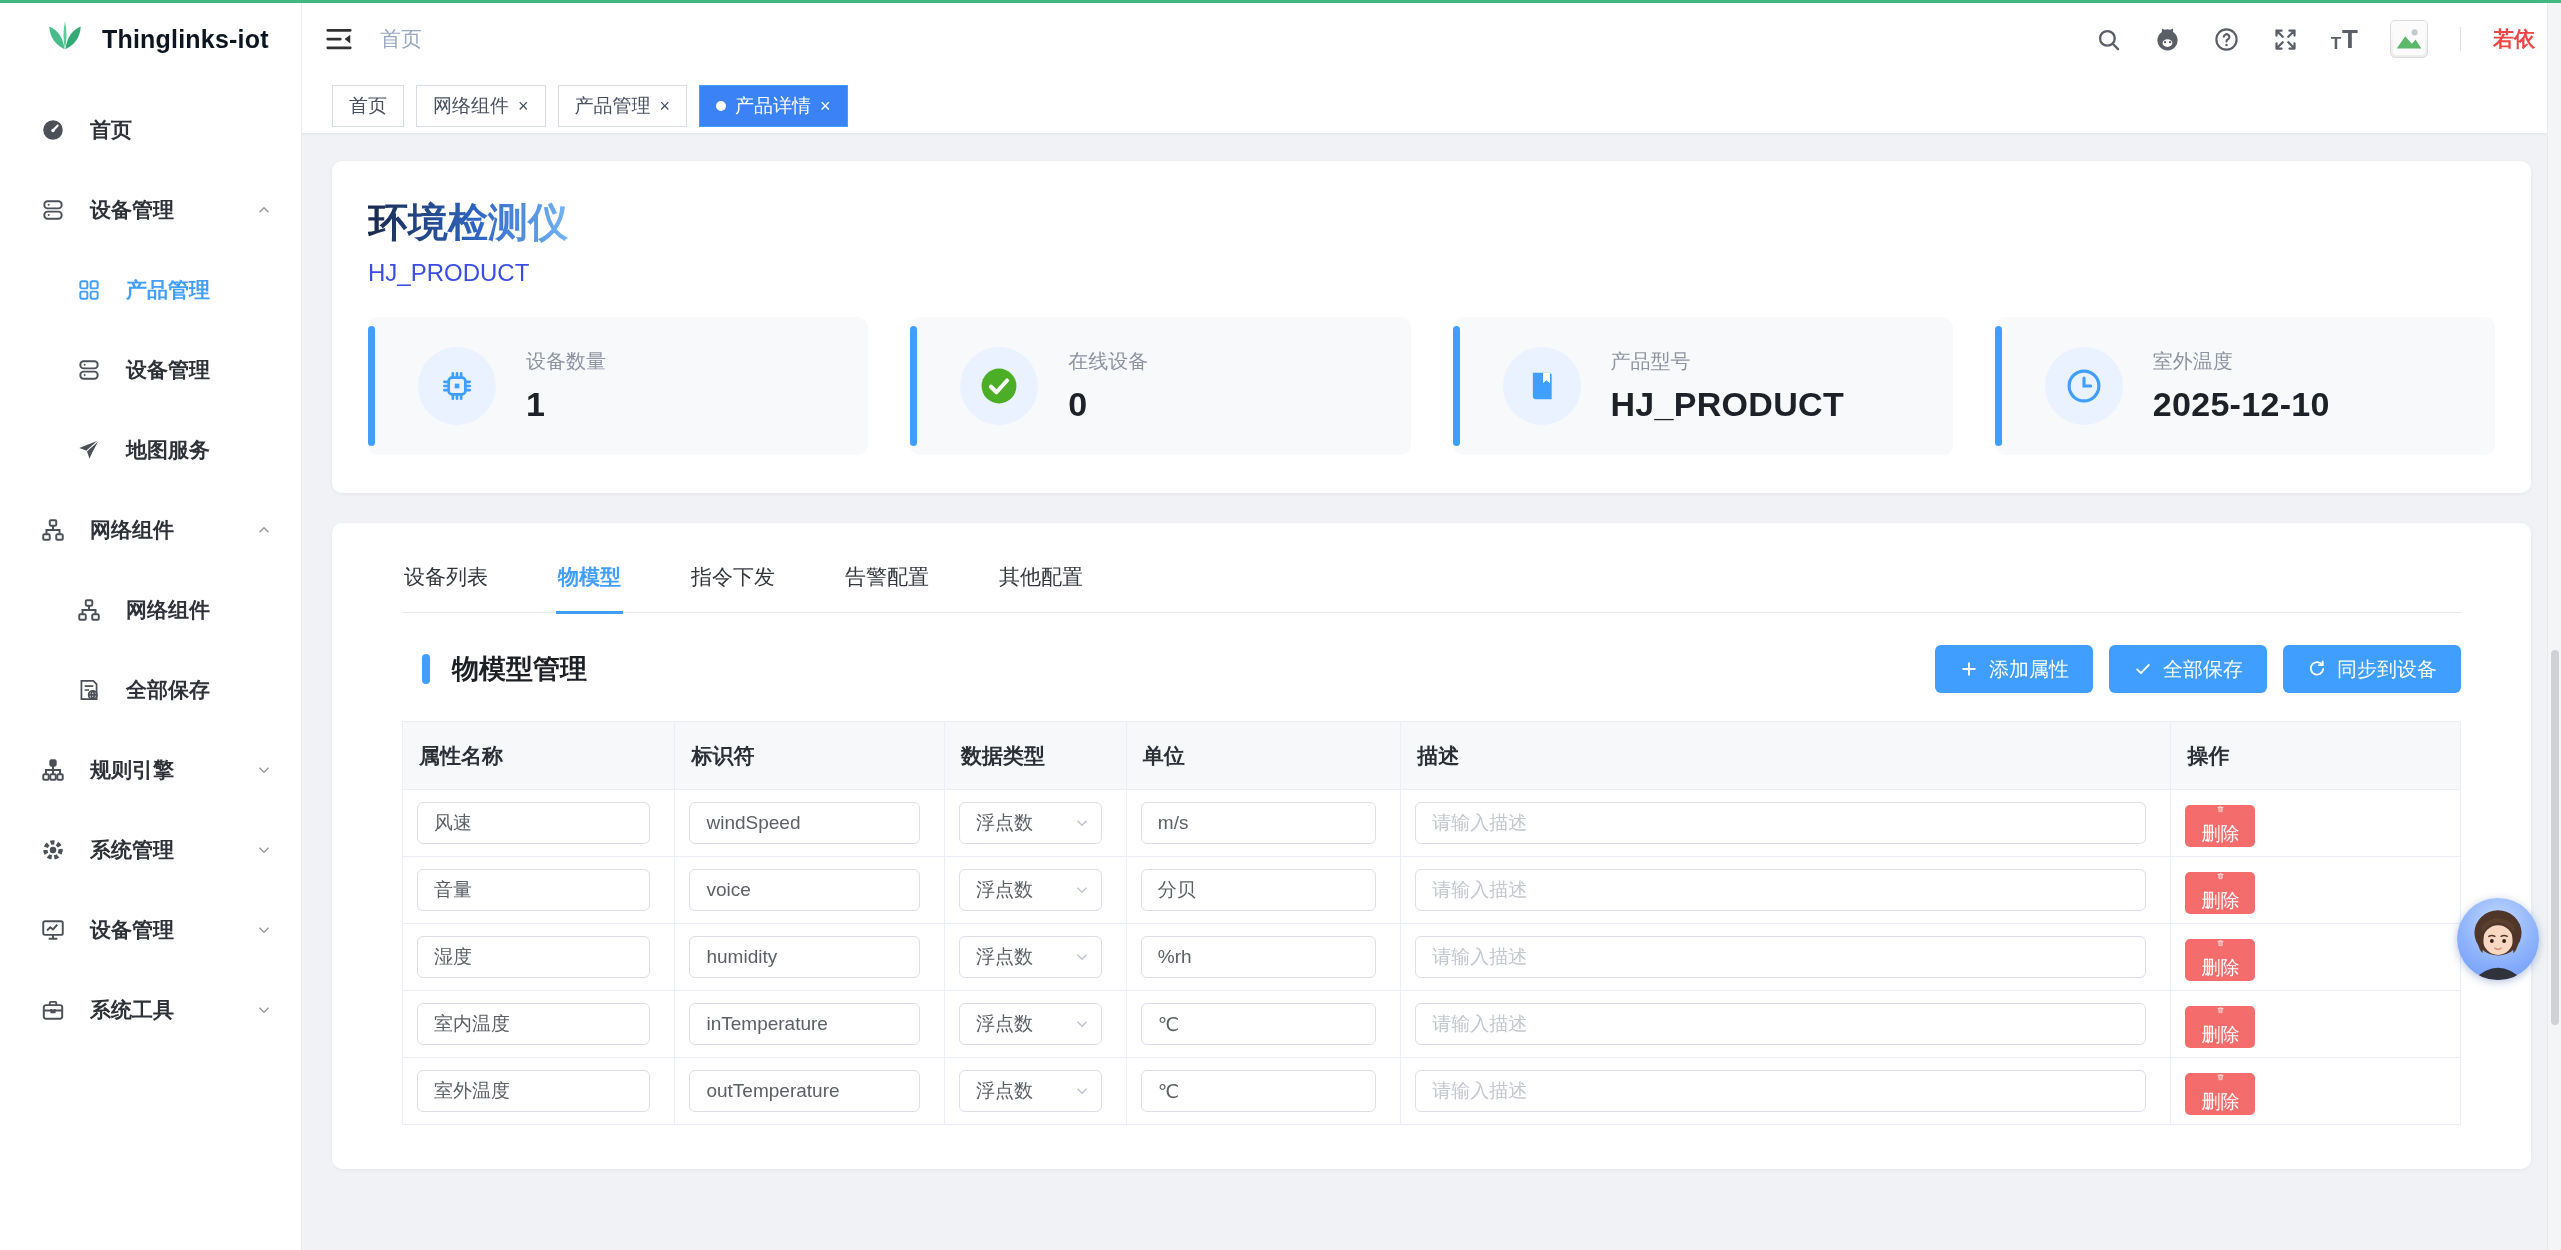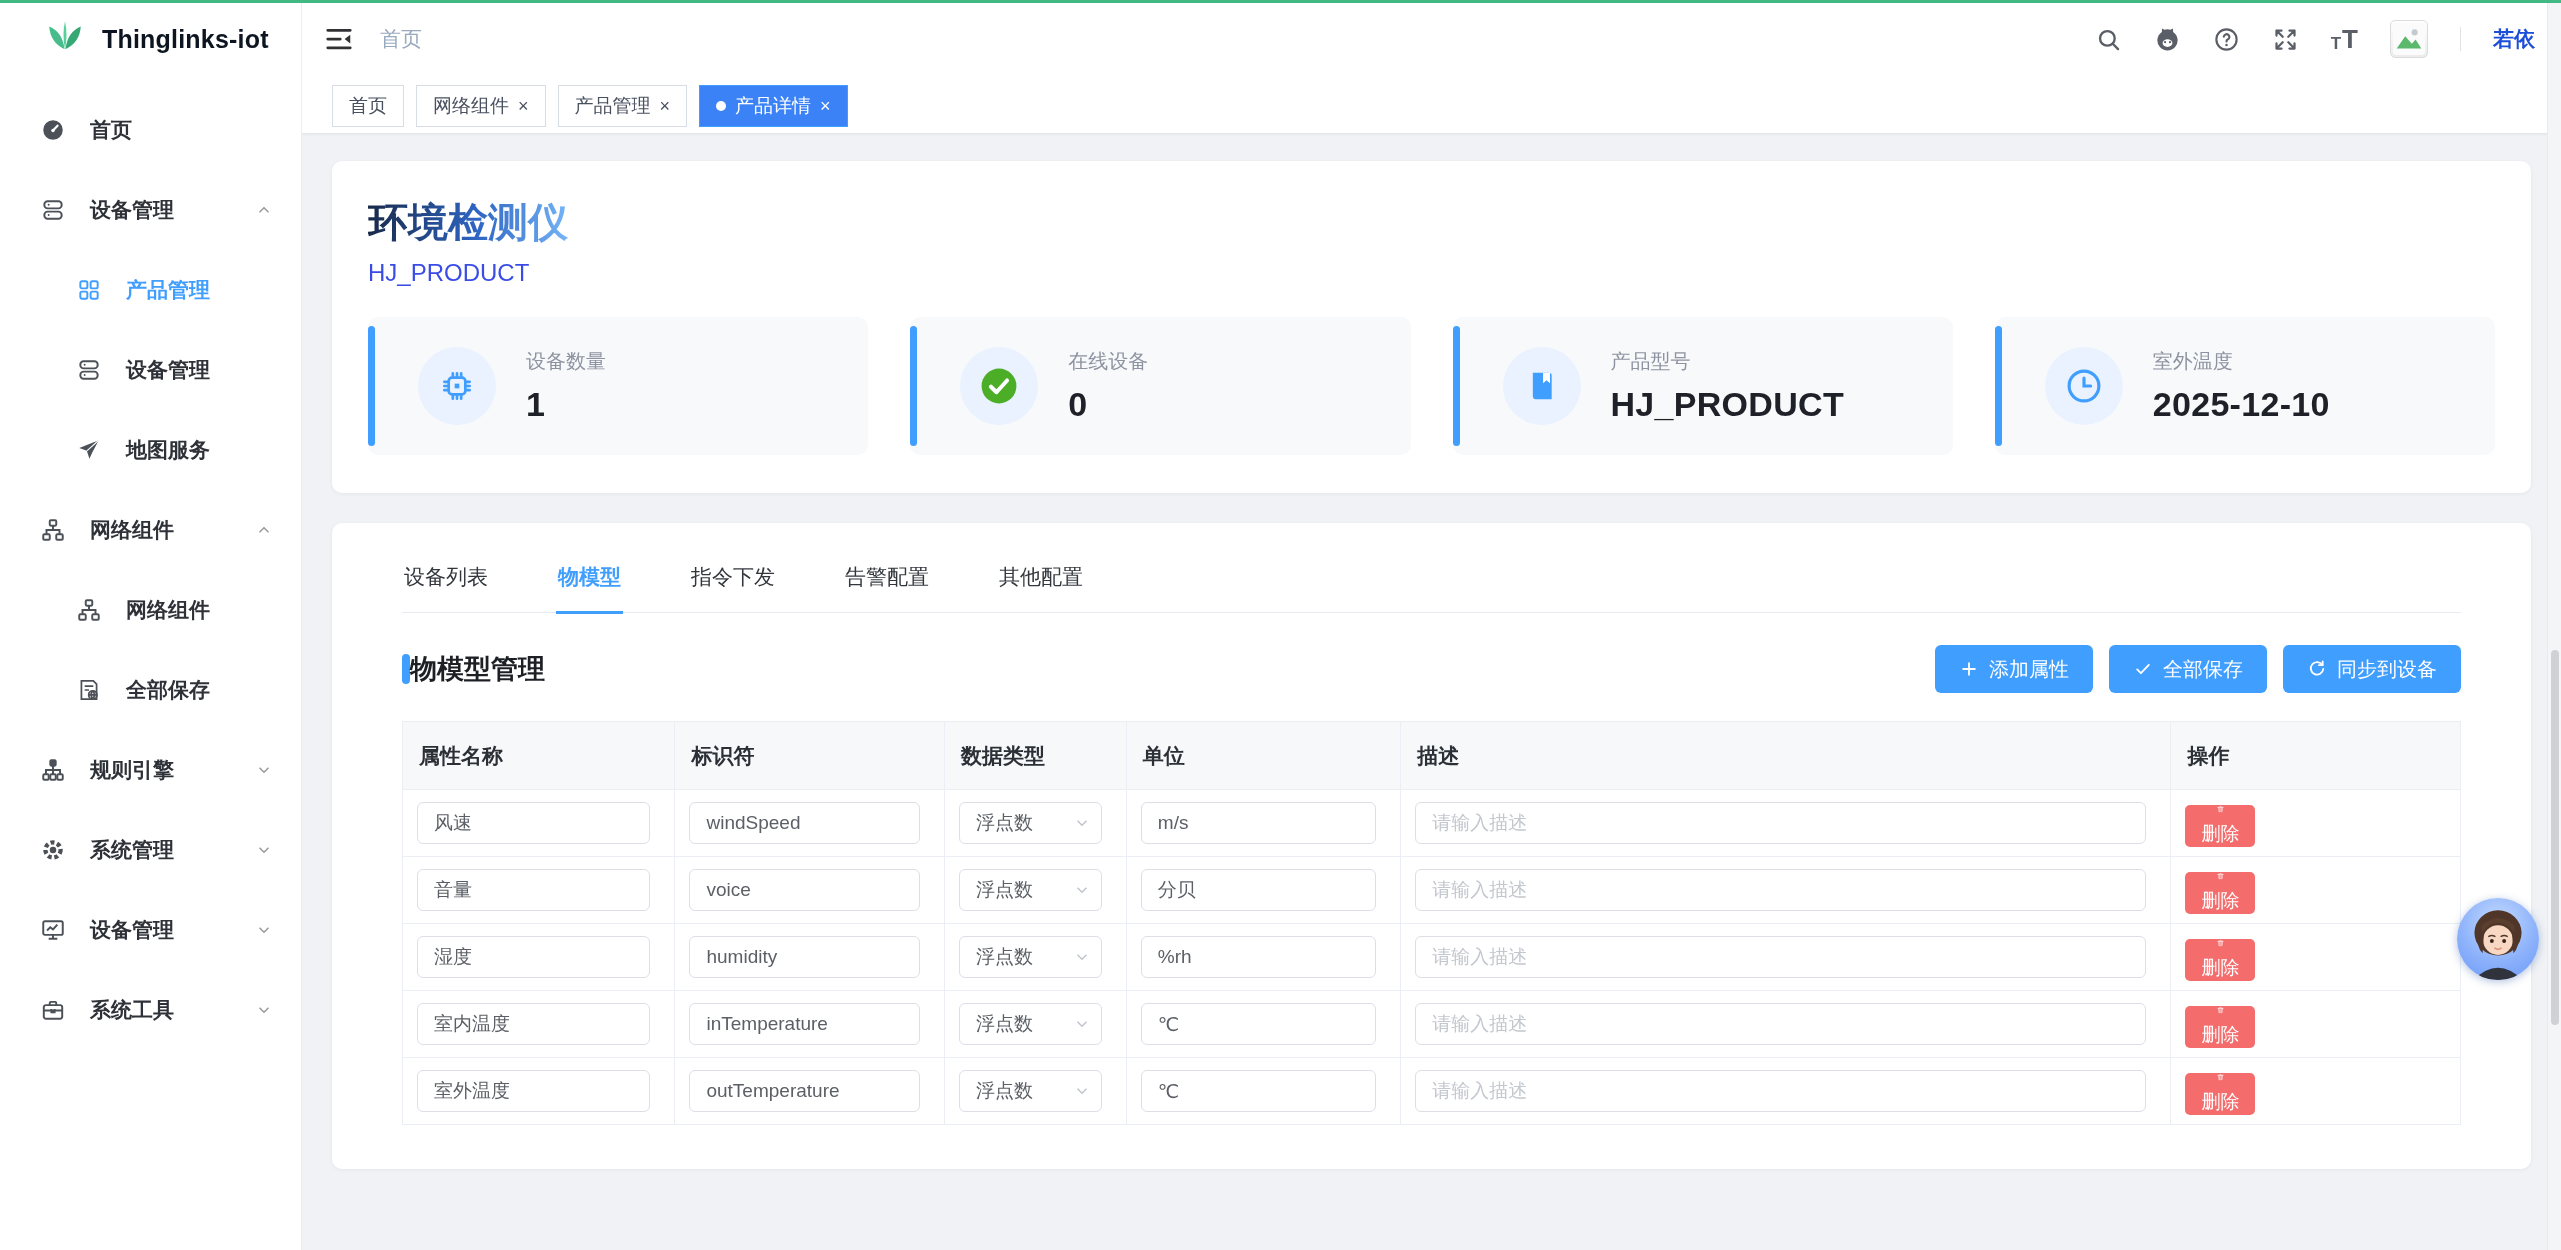--- a/index.html
+++ b/index.html
@@ -28,21 +28,21 @@
   .hamburger { width:30px; height:30px; color:#303133; cursor:pointer; display:flex; }
   .hamburger svg { width:30px; height:30px; }
   .breadcrumb { margin-left:26px; font-size:21px; color:#99a9be; }
   .nav-right { margin-left:auto; display:flex; align-items:center; gap:32px; }
   .nicon { width:27px; height:27px; color:#5a5e66; cursor:pointer; display:flex; }
   .nicon svg { width:27px; height:27px; }
   .tt-icon { font-weight:700; color:#5a5e66; font-size:17px; cursor:pointer; display:flex; align-items:flex-end; line-height:1; }
   .tt-icon .big { font-size:26px; margin-left:1px; }
   .avatar-box { width:38px; height:38px; border-radius:5px; border:1px solid #dcdcdc; background:linear-gradient(#fefefe,#ececec); display:flex; align-items:center; justify-content:center; cursor:pointer; overflow:hidden; }
   .v-divider { width:1px; height:24px; background:#e3e3e3; }
-  .username { font-size:21px; color:#1d4ed8; font-weight:600; cursor:pointer; }
+  .username { font-size:21px; color:#ef4444; font-weight:600; cursor:pointer; }
 
   
   .tagbar { height:56px; background:#fff; border-bottom:1px solid #e4e7eb; box-shadow:0 1px 3px rgba(0,0,0,.04); display:flex; align-items:center; padding-left:30px; gap:12px; flex:0 0 auto; }
   .tag { height:42px; display:flex; align-items:center; gap:9px; padding:0 16px; border:1px solid #d8dce5; background:#fff; color:#495060; font-size:19px; cursor:pointer; }
   .tag .tag-close { font-size:18px; line-height:1; }
   .tag.active { background:#3b82f6; border-color:#409EFF; color:#fff;text-align:right; }
   .tag-dot { width:10px; height:10px; border-radius:50%; background:#fff; }
 
   
   .content { flex:1; padding:27px 30px; overflow:hidden; }
@@ -57,21 +57,21 @@
   .stat-accent { position:absolute; left:0; top:9px; bottom:9px; width:7px; border-radius:4px; background:#409EFF; }
   .stat-icon { width:78px; height:78px; border-radius:50%; background:#e9f2fe; display:flex; align-items:center; justify-content:center; margin-right:30px; flex:0 0 auto; }
   .stat-label { font-size:20px; color:#8d93a0; margin-bottom:10px; }
   .stat-value { font-size:34px; font-weight:800; color:#1e2127; letter-spacing:.3px; }
 
   .model-card { padding:24px 70px 44px; }
   .tabs { display:flex; gap:66px; border-bottom:1px solid #e7eaee; }
   .tab { padding:16px 2px 20px; font-size:21px; color:#33373d; cursor:pointer; }
   .tab.active { color:#409EFF; font-weight:700; border-bottom:3px solid #409EFF; margin-bottom:-2px; }
   .section-row { display:flex; align-items:center; margin:32px 0 28px; }
-  .s-title { display:flex; align-items:center; gap:0; font-size:27px; font-weight:800; color:#1c1f24; }
+  .s-title { display:flex; align-items:center; gap:22px; font-size:27px; font-weight:800; color:#1c1f24;margin-left:20px; }
   .s-bar { width:8px; height:30px; border-radius:4px; background:#409EFF; }
   .btns { margin-left:auto; display:flex; gap:16px; }
   .btn-primary { height:48px; border:none; border-radius:6px; background:#409EFF; color:#fff; font-size:20px; display:flex; align-items:center; gap:10px; padding:0 24px; cursor:pointer; font-family:inherit; }
   .btn-primary svg { width:20px; height:20px; }
 
   table { width:100%; border-collapse:collapse; table-layout:fixed; }
   th,td { border:1px solid #ebeef5; }
   th { background:#f7f8fa; height:68px; font-size:21px; font-weight:700; color:#2b2f36; text-align:left; padding-left:16px; }
   td { height:67px; background:#fff; }
   .cell-input { height:42px; border:1px solid #dcdfe6; border-radius:6px; margin-left:14px; width:calc(100% - 38px); font-size:19px; color:#5c6066; padding:0 16px; background:#fff; font-family:inherit; outline:none; }

